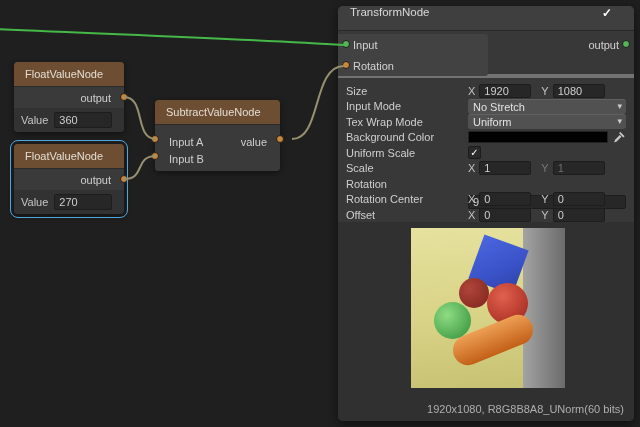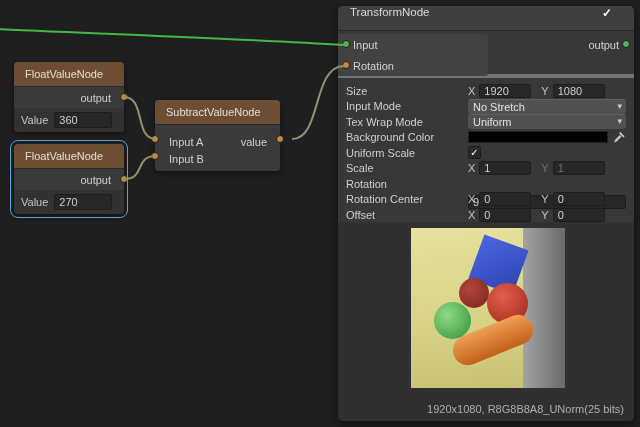--- a/index.html
+++ b/index.html
@@ -280,17 +280,17 @@
     <div class="preview-sec">
       <div class="preview">
         <div class="pv-yellow"></div>
         <div class="pv-gray"></div>
         <div class="pv-cube"></div>
         <div class="pv-maroon"></div>
         <div class="pv-red"></div>
         <div class="pv-cyl"></div>
         <div class="pv-green"></div>
       </div>
-      <div class="pv-footer">1920x1080, R8G8B8A8_UNorm(25 bits)</div>
+      <div class="pv-footer">1920x1080, R8G8B8A8_UNorm(60 bits)</div>
     </div>
   </div>
 
 </div>
 
 </body></html>

